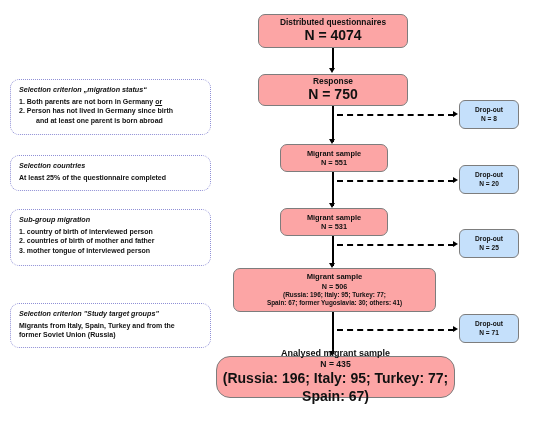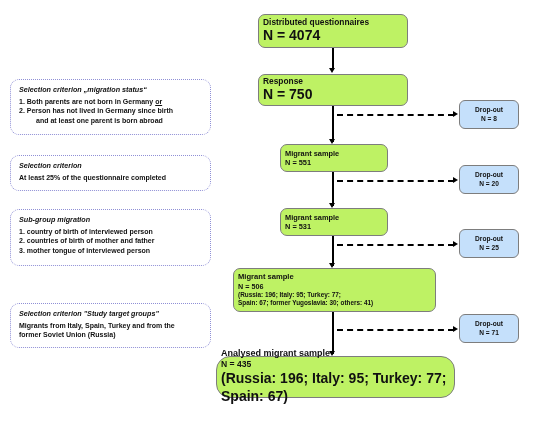--- a/index.html
+++ b/index.html
@@ -13,28 +13,28 @@
     height: 424px;
     background: #ffffff;
     font-family: "Liberation Sans", sans-serif;
     overflow: hidden;
   }
 
   
   .flowbox {
     position: absolute;
     box-sizing: border-box;
-    background: #bef264;
+    background: #fca5a5;
     border: 1px solid #7d7d7d;
     border-radius: 7px;
     display: flex;
     flex-direction: column;
     align-items: center;
     justify-content: center;
-    text-align: left;
+    text-align: center;
     color: #111111;
     font-weight: bold;
     line-height: 1.28;
     padding: 2px 4px;
   }
   .flowbox .ln { display: block; width: 100%; }
 
   .fb-title { font-size: 8.4px; }
   .fb-n     { font-size: 14px; }
   .fb-sub   { font-size: 6.4px; font-weight: bold; }
@@ -230,21 +230,21 @@
         <span>2.</span>
         <span>Person has not lived in Germany since birth</span>
       </li>
       <li style="padding-left:17px; text-indent:0;">
         <span>and at least one parent is born abroad</span>
       </li>
     </ul>
   </div>
 
   <div class="critbox" style="left:10px; top:155px; width:201px; height:36px;">
-    <span class="crit-head">Selection criterion</span>
+    <span class="crit-head">Selection countries</span>
     <span class="crit-body">At least 25% of the questionnaire completed</span>
   </div>
 
   <div class="critbox" style="left:10px; top:209px; width:201px; height:57px;">
     <span class="crit-head">Sub-group migration</span>
     <ul class="crit-list">
       <li>
         <span>1.</span>
         <span>country of birth of interviewed person</span>
       </li>

